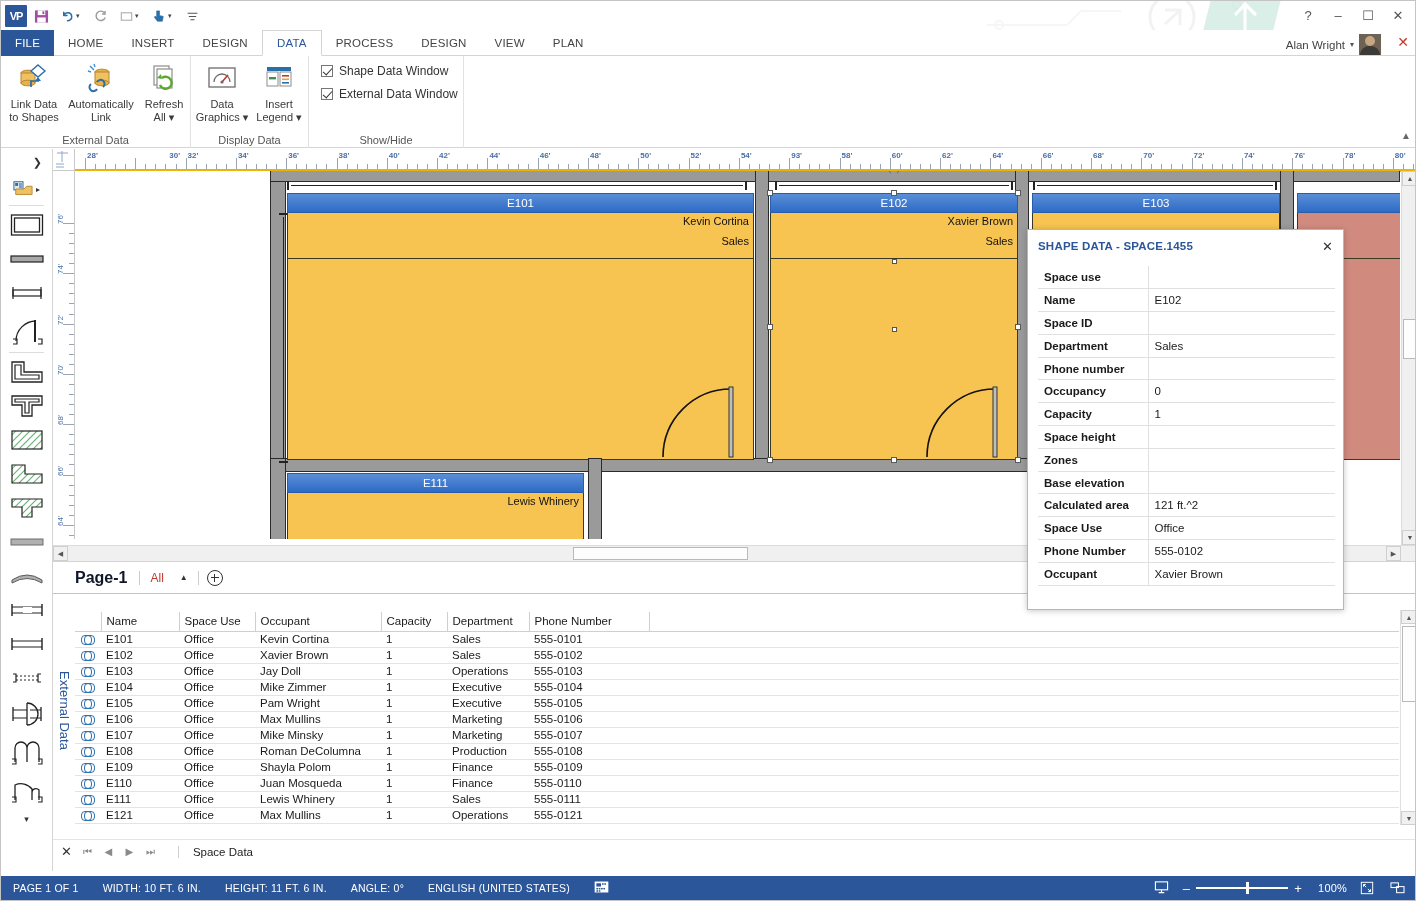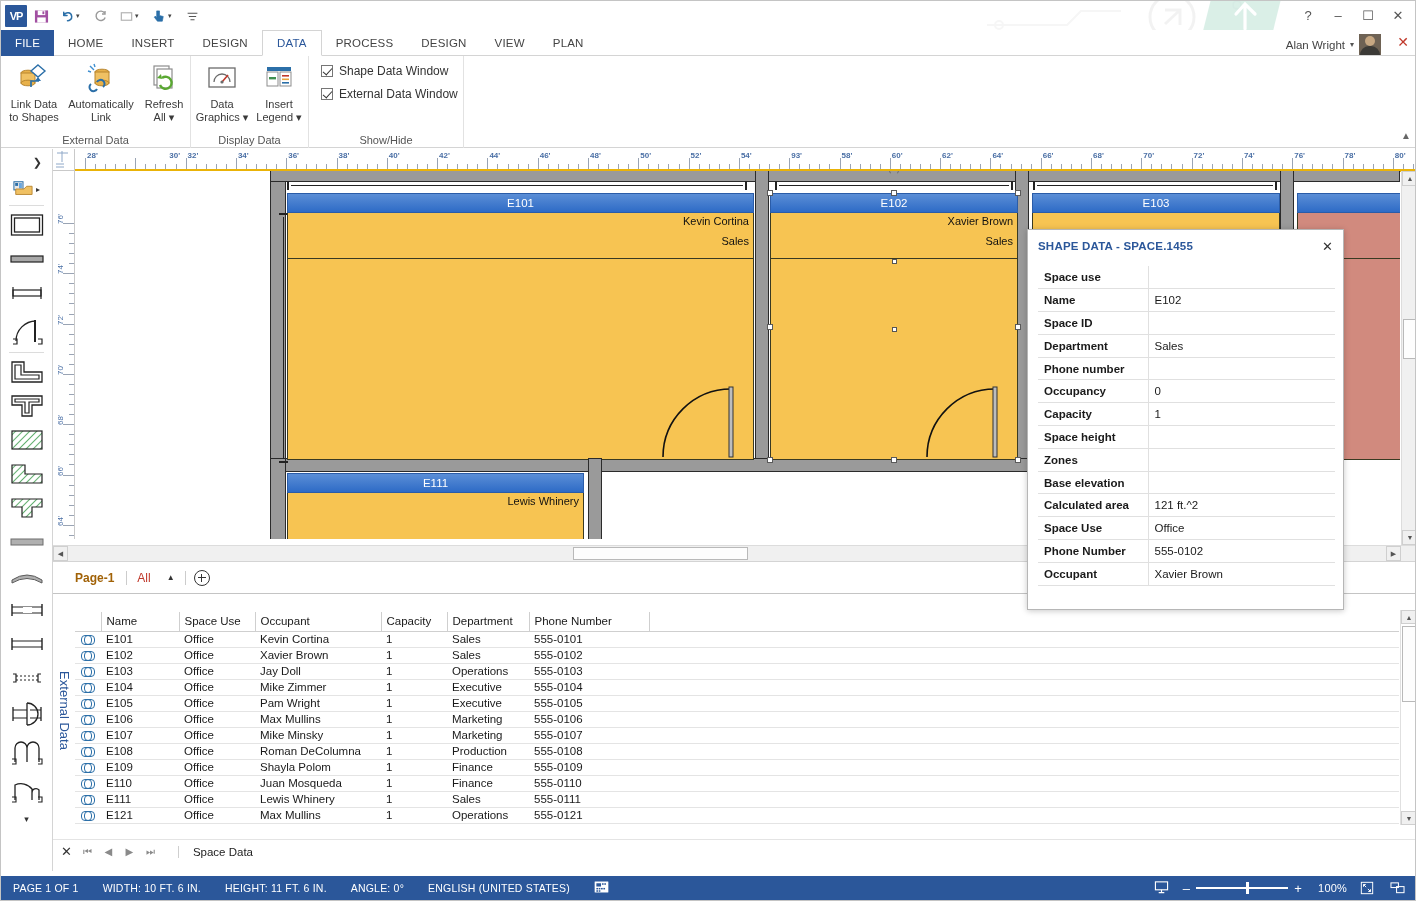--- a/index.html
+++ b/index.html
@@ -104,21 +104,21 @@
   .wall{position:absolute;background:#9a9a9a;border:1px solid #2b2b2b;}
   .handle{position:absolute;width:6px;height:6px;background:#fff;border:1px solid #5a5a5a;}
   .rot{position:absolute;width:10px;height:10px;border:1.4px solid #6b6b6b;border-radius:50%;border-bottom-color:transparent;}
   .dimline{position:absolute;background:#222;}
 
   
   .pagestrip{
     position:absolute;left:52px;top:560px;width:1364px;height:32px;background:#fff;border-top:1px solid #d4d4d4;
     display:flex;align-items:center;gap:0px;padding-left:10px;
   }
-  .ptab{padding:0 12px;font-size:12px;color:#a16207;font-weight:bold;}
+  .ptab{padding:0 12px;font-size:16px;color:#0f172a;font-weight:bold;}
   .psep{width:1px;height:14px;background:#ccc;}
   .pall{padding:0 10px;font-size:12px;color:#c0392b;display:flex;align-items:center;gap:16px;}
   .pplus{margin-left:8px;width:16px;height:16px;border:1.4px solid #333;border-radius:50%;position:relative;}
   .pplus::before,.pplus::after{content:"";position:absolute;background:#333;}
   .pplus::before{left:3px;top:6.3px;width:8px;height:1.4px;}
   .pplus::after{top:3px;left:6.3px;height:8px;width:1.4px;}
 
   
   .extdata{
     position:absolute;left:52px;top:592px;width:1364px;height:270px;background:#fff;border-top:1px solid #c4c4c4;

